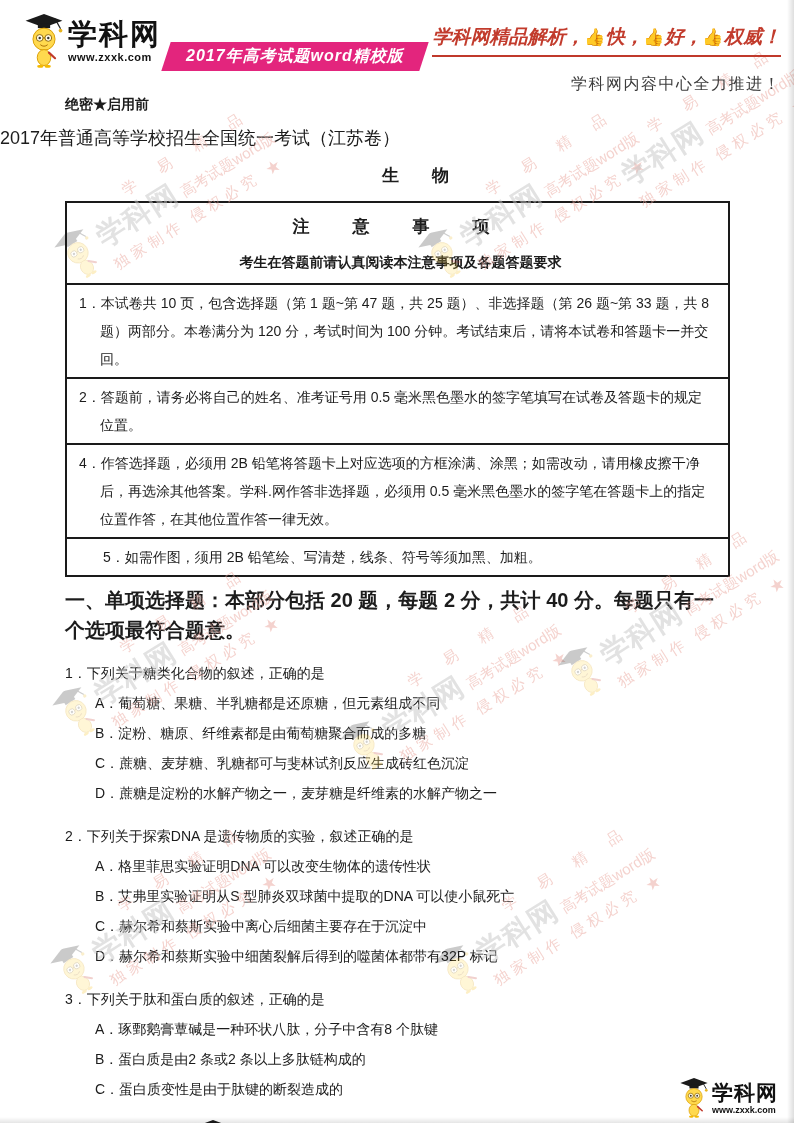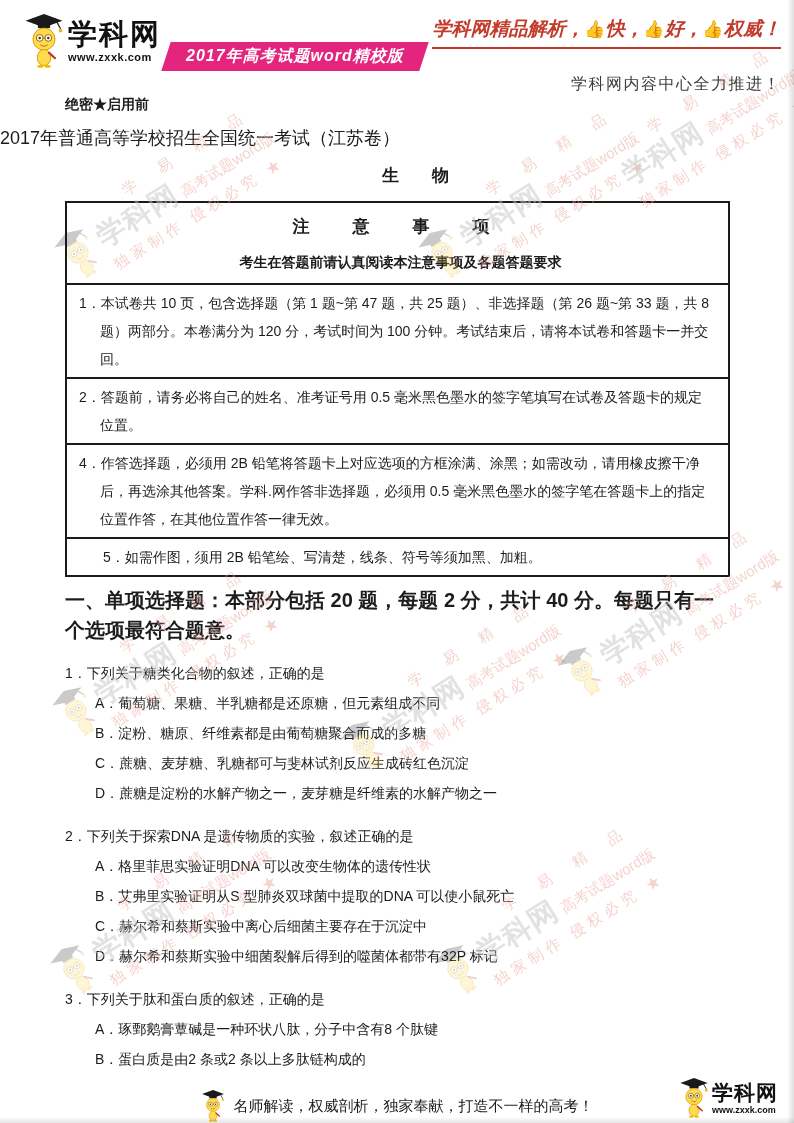--- a/index.html
+++ b/index.html
@@ -25,21 +25,21 @@
   
   header{position:relative;height:86px;}
   .logo{position:absolute;left:24px;top:14px;display:flex;align-items:center;gap:4px;}
   .mascot-lg{width:40px;height:54px;}
   .logo-name{font-size:29px;font-weight:900;letter-spacing:2px;line-height:30px;color:#111;}
   .logo-url{font-size:11px;font-weight:700;letter-spacing:.5px;color:#111;margin-top:2px;}
   .banner{position:absolute;left:166px;top:42px;height:29px;background:#e3257d;
           transform:skewX(-18deg);display:flex;align-items:center;padding:0 20px;}
   .banner span{transform:skewX(18deg);color:#fff;font-size:16px;font-weight:700;
                font-style:italic;letter-spacing:1px;white-space:nowrap;}
-  .slogan-red{position:absolute;right:13px;top:16px;color:#c23b2c;font-weight:700;
+  .slogan-red{position:absolute;right:13px;top:24px;color:#c23b2c;font-weight:700;
               font-style:italic;font-size:19px;font-family:"Liberation Serif",serif;
               border-bottom:2px solid #c0392b;padding-bottom:5px;white-space:nowrap;}
   .thumb{font-style:normal;font-size:17px;color:#e6a23c;}
   .slogan-gray{position:absolute;right:13px;top:74px;color:#3c3c3c;font-size:16px;
                letter-spacing:1.5px;}
   
   .classification{margin:10px 0 0 65px;font-size:14px;font-weight:700;}
   .title{font-size:18px;font-weight:400;margin-top:12px;line-height:24px;}
   .subject{text-align:center;font-size:17px;font-weight:700;margin-top:15px;
            letter-spacing:8px;line-height:22px;padding-left:45px;}
@@ -221,20 +221,21 @@
 
     <p class="q-stem">2．下列关于探索DNA 是遗传物质的实验，叙述正确的是</p>
     <p class="q-opt">A．格里菲思实验证明DNA 可以改变生物体的遗传性状</p>
     <p class="q-opt">B．艾弗里实验证明从S 型肺炎双球菌中提取的DNA 可以使小鼠死亡</p>
     <p class="q-opt">C．赫尔希和蔡斯实验中离心后细菌主要存在于沉淀中</p>
     <p class="q-opt">D．赫尔希和蔡斯实验中细菌裂解后得到的噬菌体都带有32P 标记</p>
 
     <p class="q-stem">3．下列关于肽和蛋白质的叙述，正确的是</p>
     <p class="q-opt">A．琢鄄鹅膏蕈碱是一种环状八肽，分子中含有8 个肽键</p>
     <p class="q-opt">B．蛋白质是由2 条或2 条以上多肽链构成的</p>
+    <p class="q-opt">C．蛋白质变性是由于肽键的断裂造成的</p>
   </main>
 
   <div class="promo">
     <svg class="mascot-sm">
         <use href="#mascot"></use>
       </svg>
     <span>名师解读，权威剖析，独家奉献，打造不一样的高考！</span>
   </div>
   <div class="corner-logo">
     <svg class="mascot-md">

